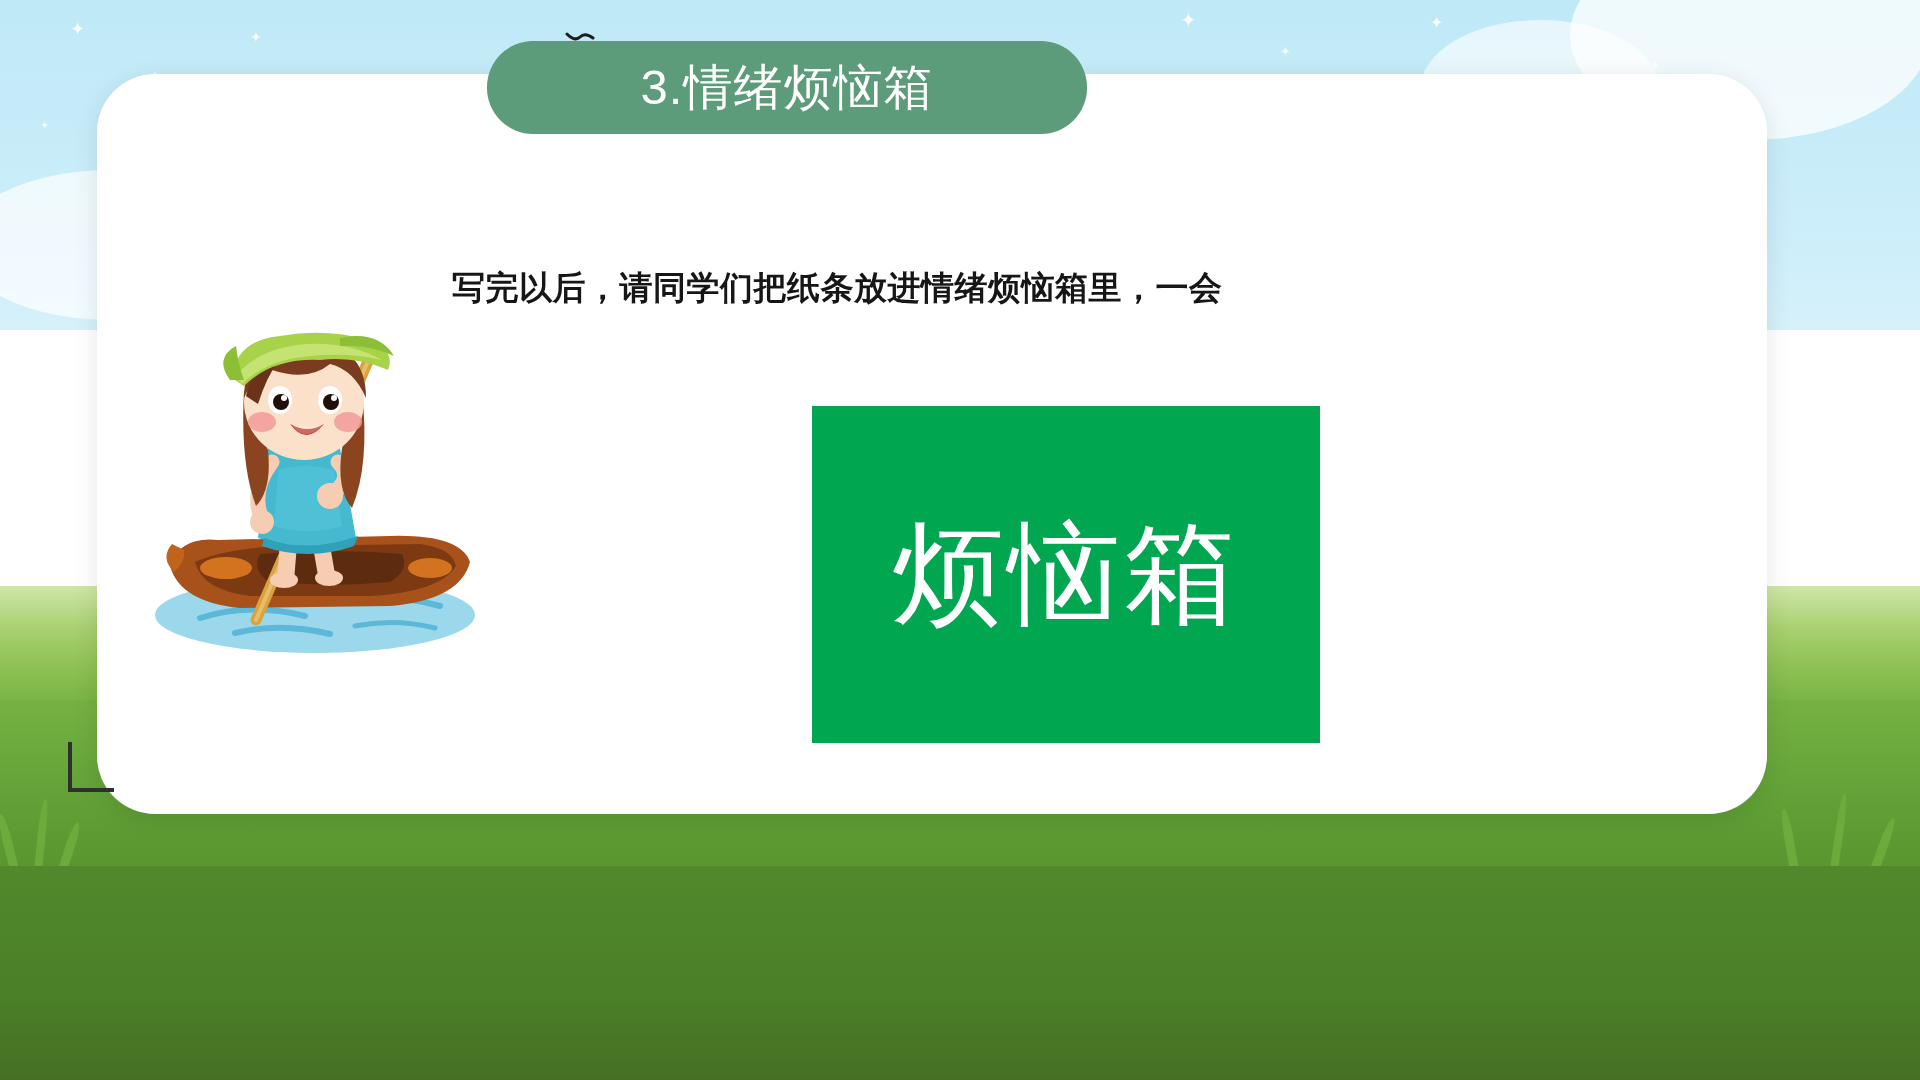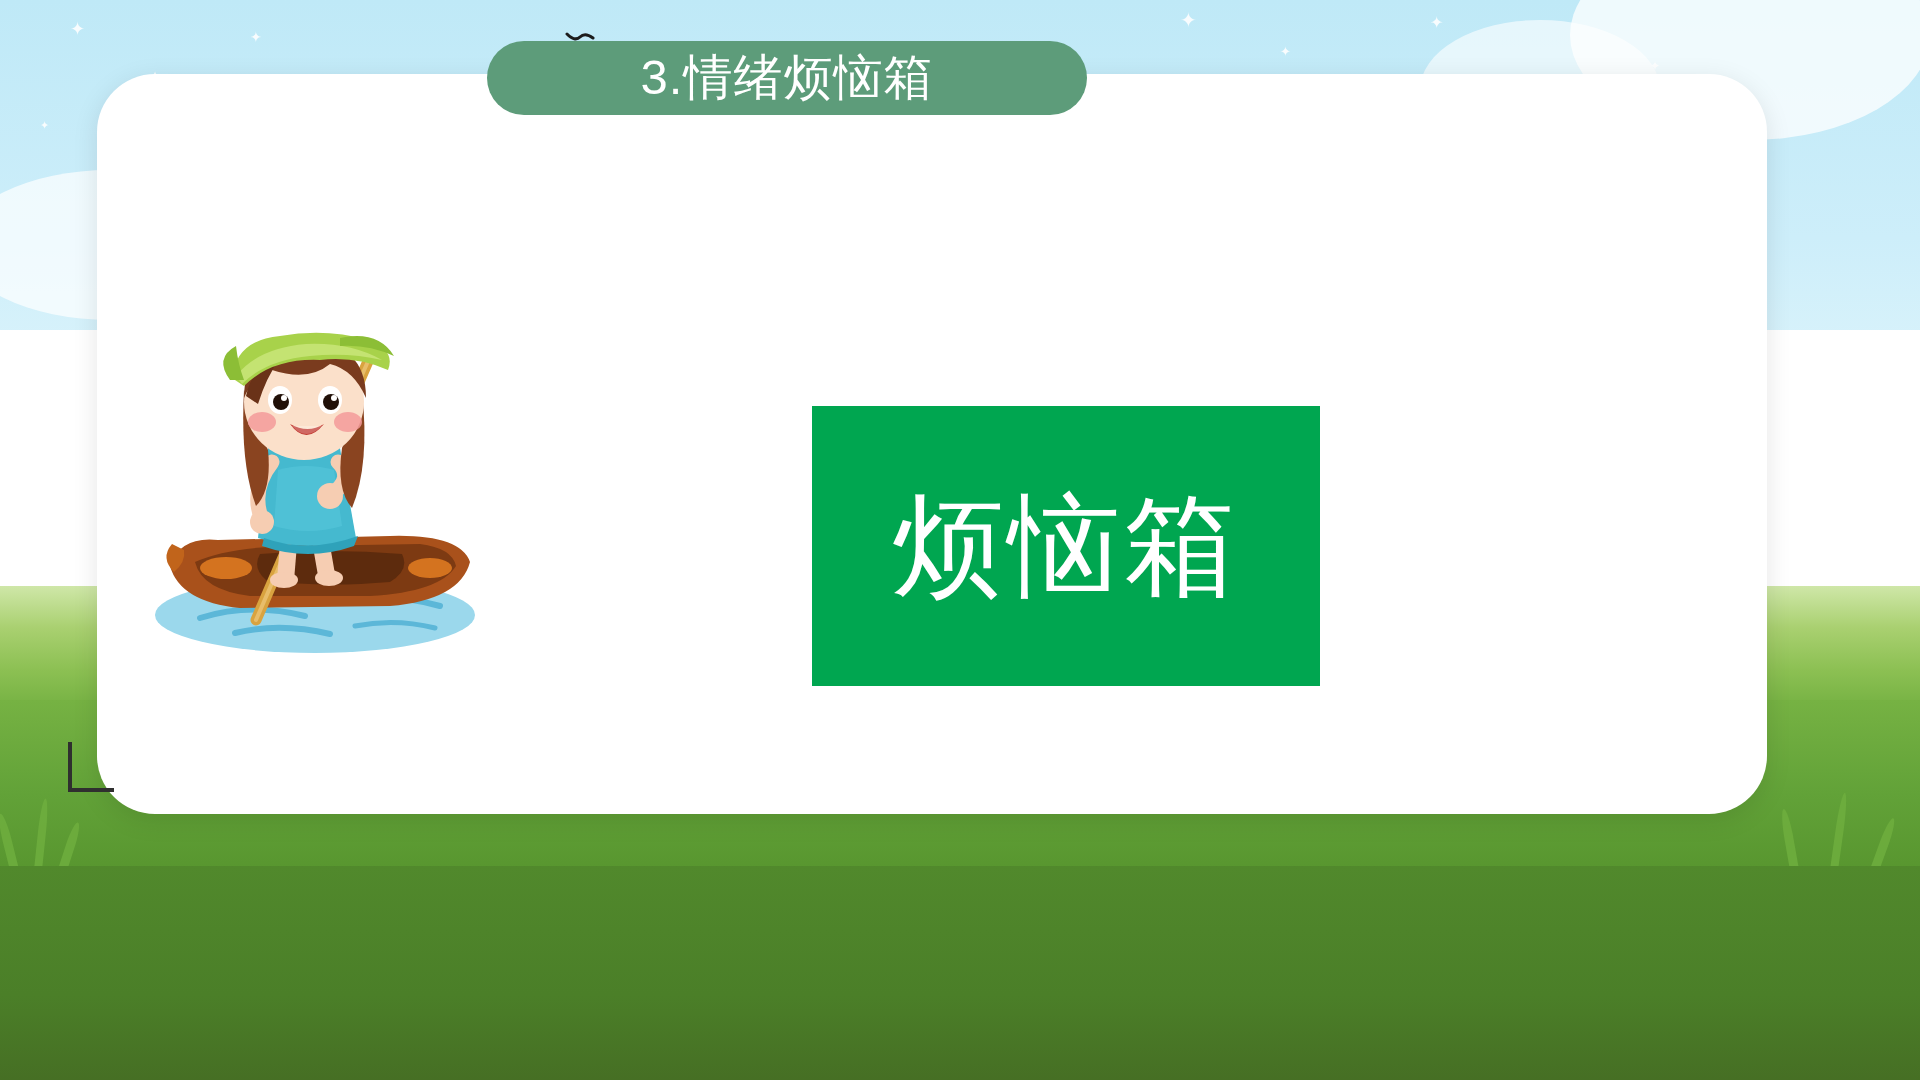--- a/index.html
+++ b/index.html
@@ -49,42 +49,42 @@
   }
 
   
   #corner-bracket{
     position:absolute;left:68px;top:742px;width:42px;height:46px;
     border-left:4px solid #2f2f2f;border-bottom:4px solid #2f2f2f;
   }
 
   
   #title-pill{
-    position:absolute;left:487px;top:41px;width:600px;height:74px;
+    position:absolute;left:487px;top:41px;width:600px;height:93px;
     background:#5d9c7a;border-radius:46px;
     display:flex;align-items:center;justify-content:center;
   }
   #title-text{
     color:#ffffff;font-size:49px;letter-spacing:1px;
     font-family:"Liberation Sans","DejaVu Sans",sans-serif;
     white-space:nowrap;
   }
 
   
   #body-text{
     position:absolute;left:430px;top:260px;width:800px;
     font-size:33px;color:#161616;font-weight:bold;
     line-height:56px;letter-spacing:.5px;
   }
   #body-line-1{display:block;text-indent:22px;}
   #body-line-2{display:block;}
 
   
   #green-box{
-    position:absolute;left:812px;top:406px;width:508px;height:280px;
+    position:absolute;left:812px;top:406px;width:508px;height:337px;
     background:#00a650;
     display:flex;align-items:center;justify-content:center;
   }
   #green-box-label{
     color:#ffffff;font-size:112px;letter-spacing:4px;white-space:nowrap;
     font-family:"Liberation Sans","DejaVu Sans",sans-serif;
   }
 
   
   #illustration{position:absolute;left:140px;top:330px;width:350px;height:330px;}
@@ -130,20 +130,21 @@
 
   <div id="card"></div>
 
   <div id="corner-bracket"></div>
 
   <div id="title-pill">
     <span id="title-text">3.情绪烦恼箱</span>
   </div>
 
   <div id="body-text">
+    <span id="body-line-1">写完以后，请同学们把纸条放进情绪烦恼箱里，一会</span>
   </div>
 
   <div id="green-box">
     <span id="green-box-label">烦恼箱</span>
   </div>
 
   <div id="illustration">
     <svg width="350" height="330" viewBox="0 0 350 330">
 
       <ellipse cx="175" cy="285" rx="160" ry="38" fill="#9bd8ec"></ellipse>

